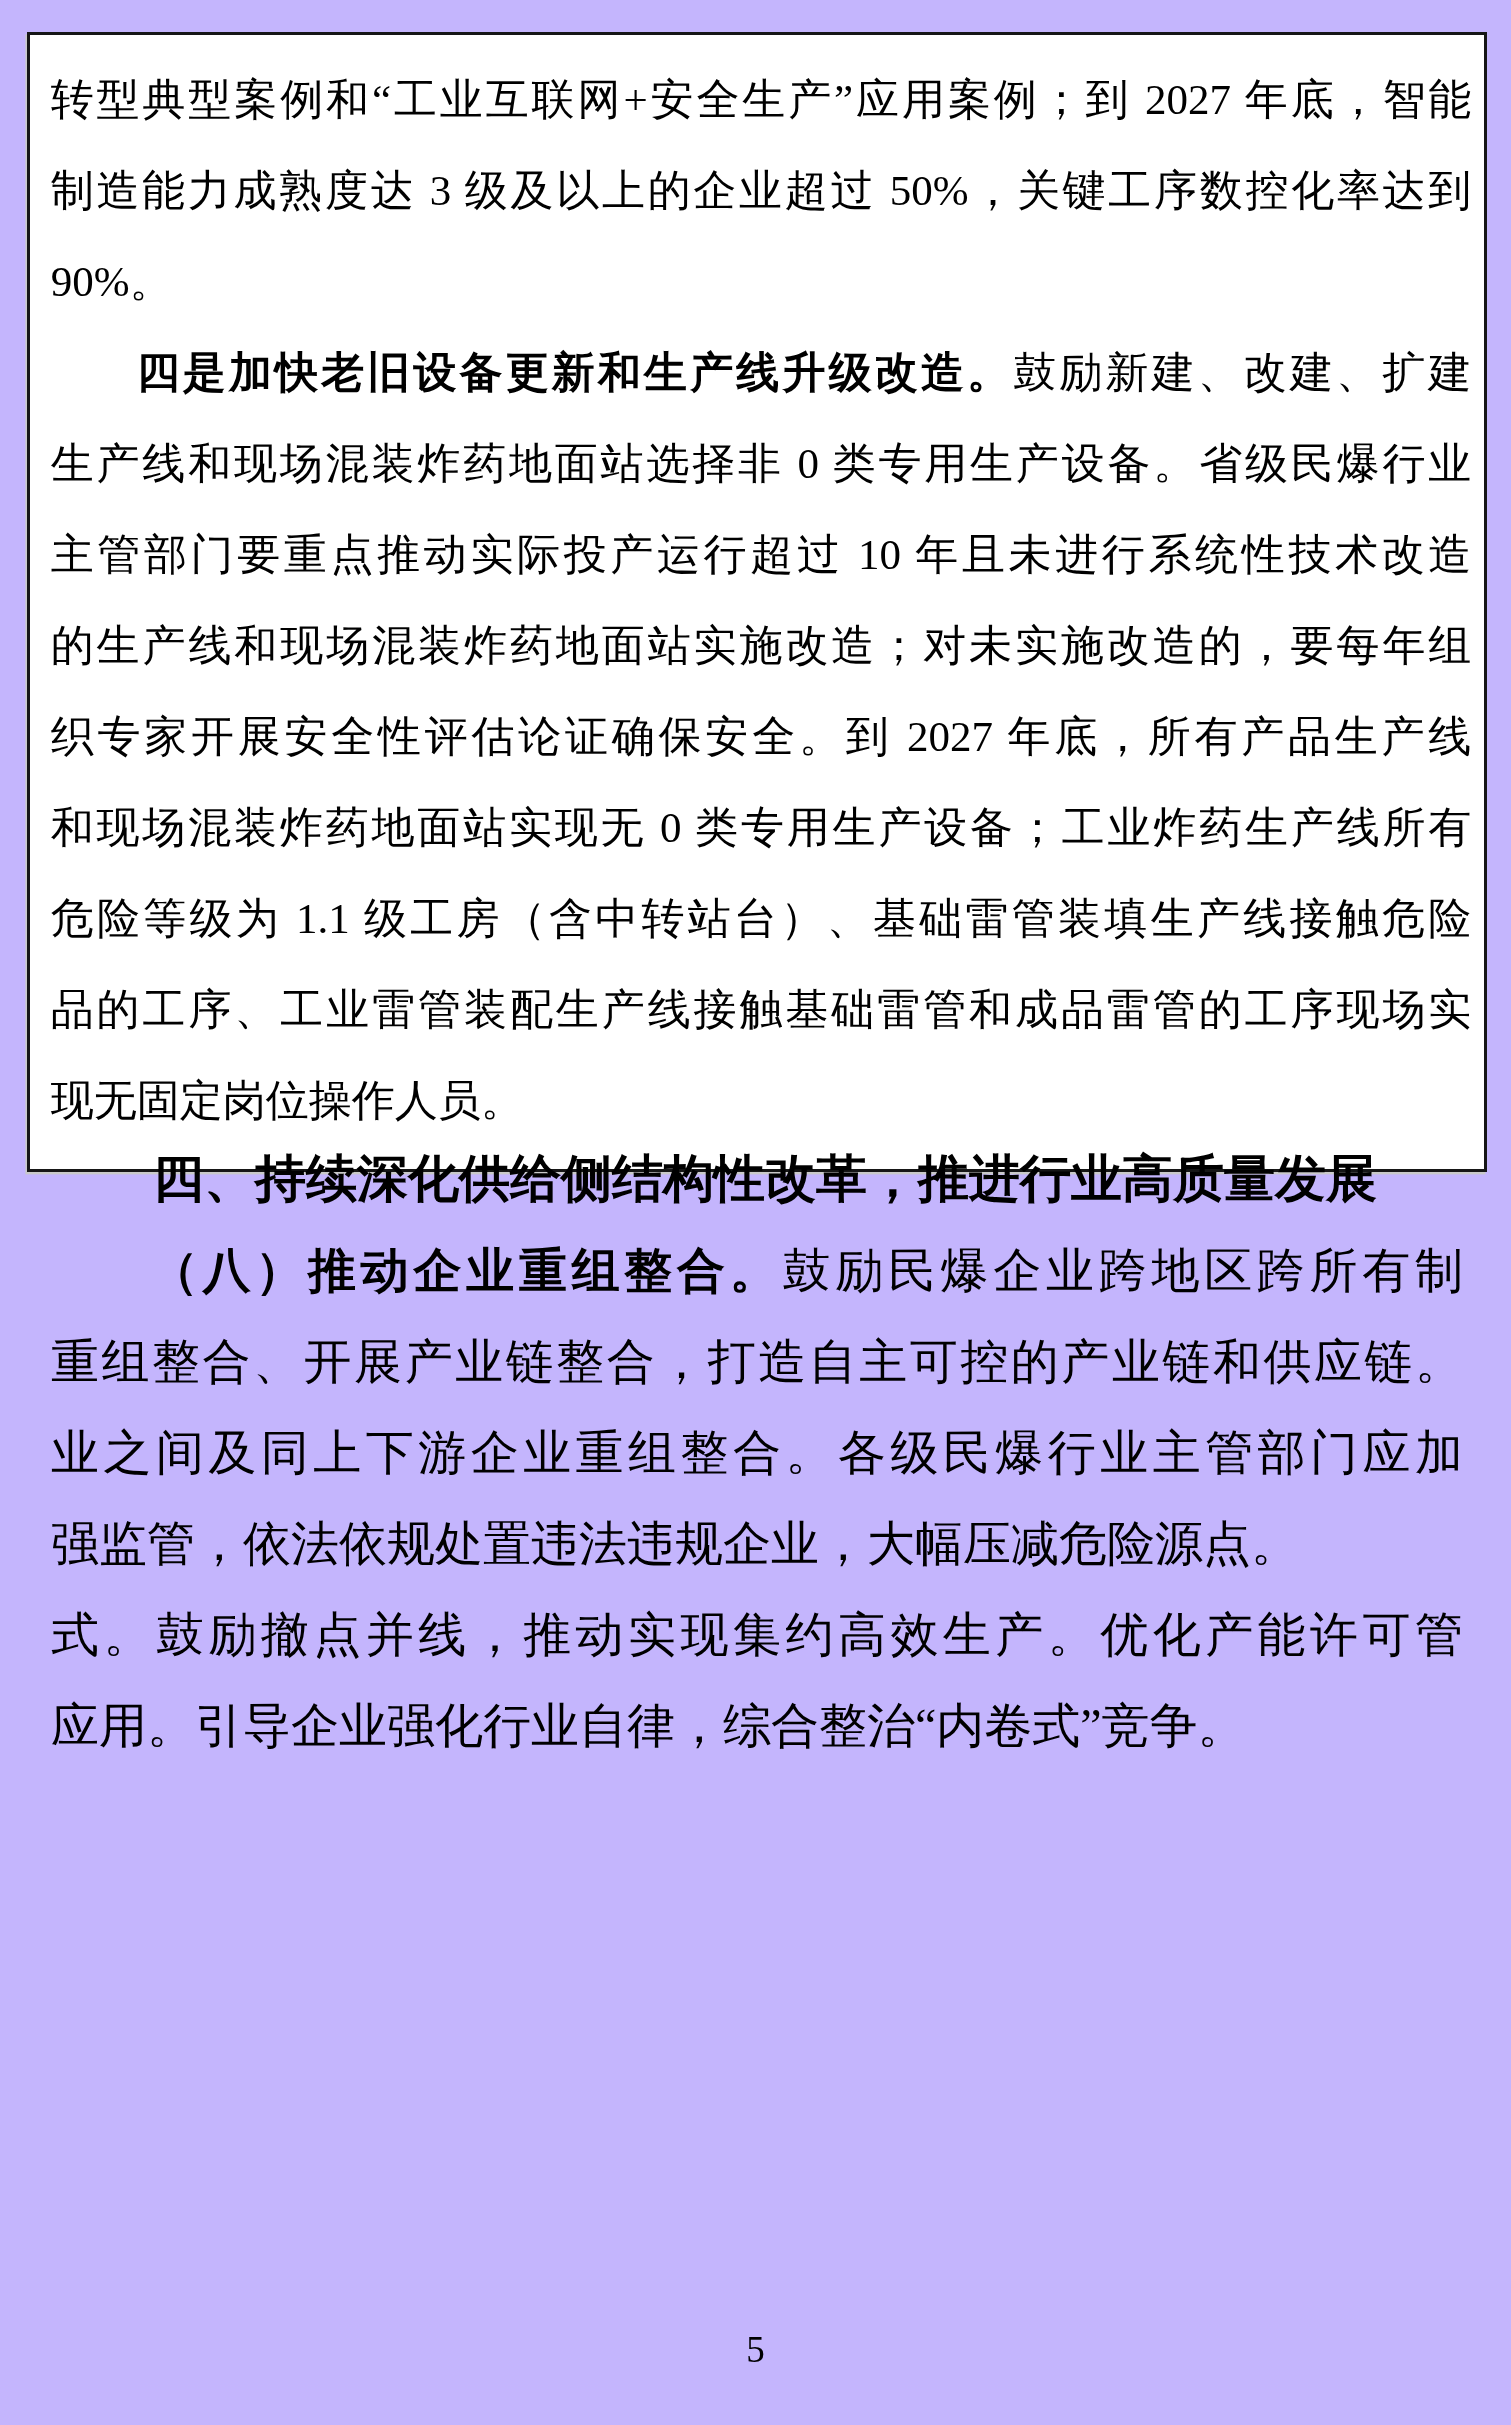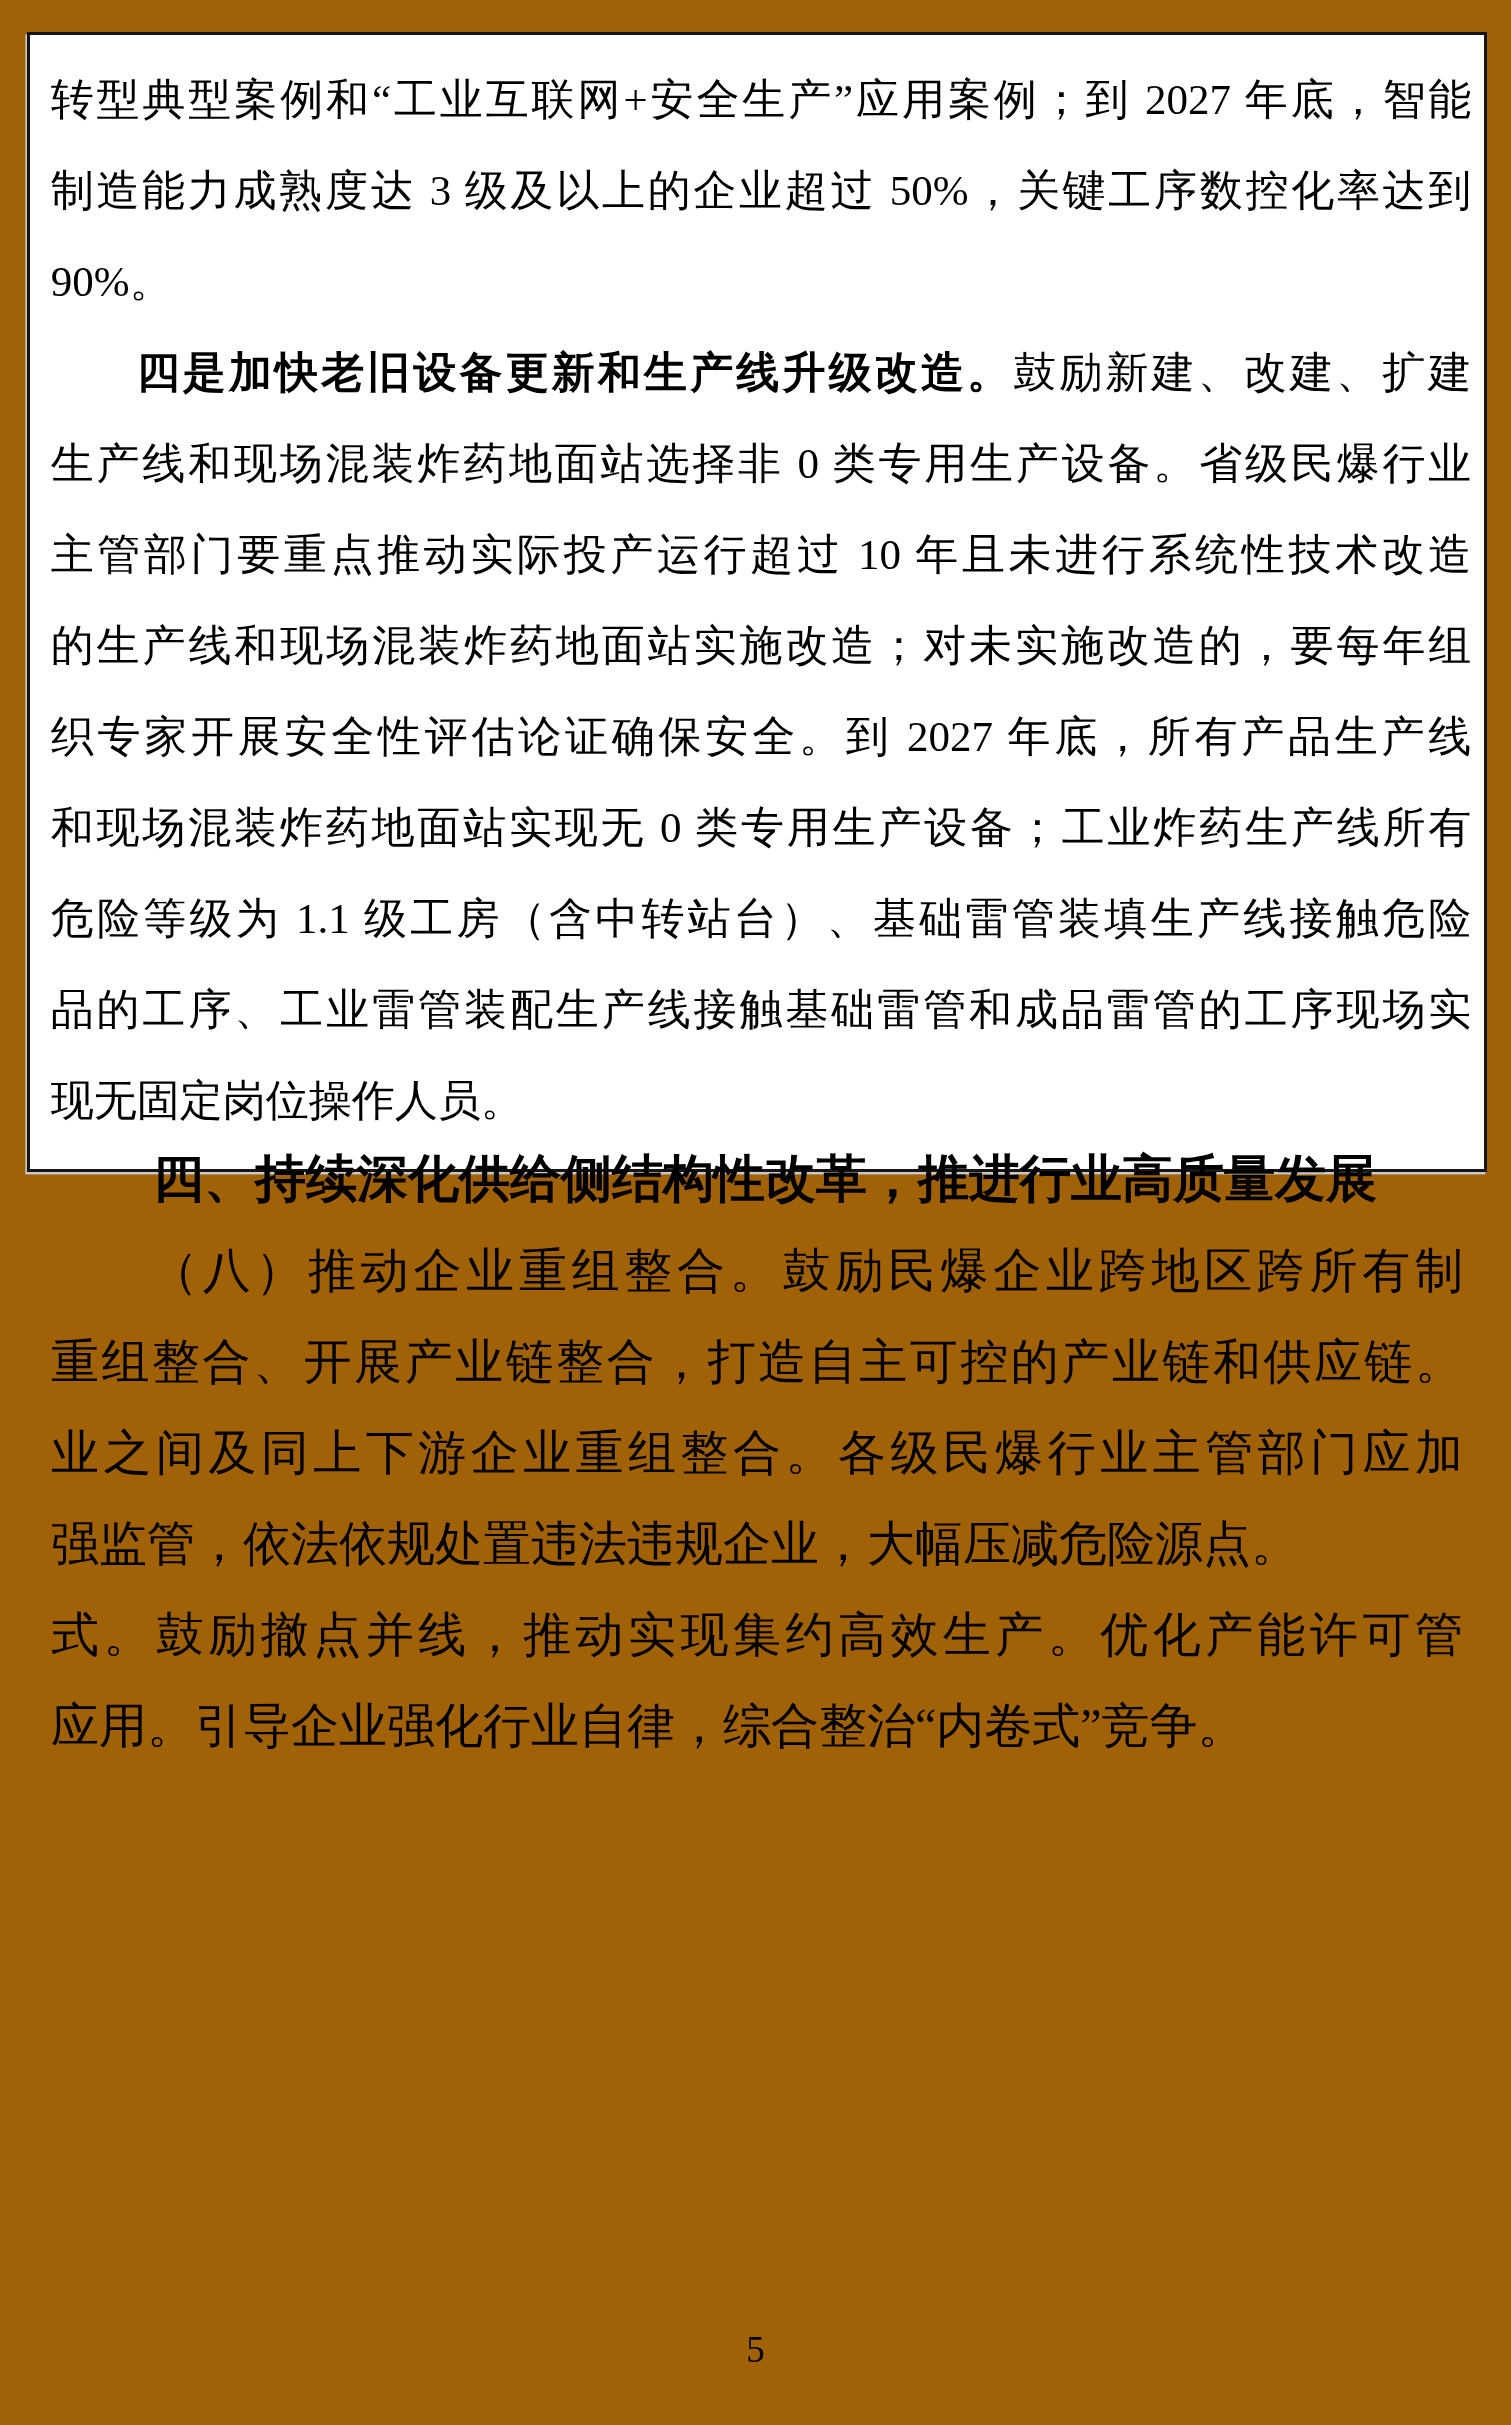--- a/index.html
+++ b/index.html
@@ -1,20 +1,20 @@
 <!DOCTYPE html>
 <html style="font-size:12.7px"><head>
 <meta charset="utf-8">
 <style>
   html,body{margin:0;padding:0;background:#e8e8e8;}
   .page{
     position:relative;
     width:1511px;height:2426px;
     margin:0 auto;
-    background:#a16207;
+    background:#c4b5fd;
     color:#000;
     font-family:"Liberation Serif","DejaVu Serif",serif;
     overflow:hidden;
   }
   
   .qbox{
     position:absolute;
     left:27px;top:32px;
     width:1460px;height:1140px;
     box-sizing:border-box;
@@ -55,21 +55,21 @@
     text-align-last:justify;
     text-justify:inter-character;
     overflow:hidden;
   }
   .indent2{ text-indent:86px; }
   .section .indent2{ text-indent:99px; }
   .lead-hei{
     font-family:"Liberation Sans","DejaVu Sans",sans-serif;
     font-weight:700;
   }
-  .lead-bold{ font-weight:400; }
+  .lead-bold{ font-weight:700; }
   .pagenum{
     position:absolute;
     left:0;right:0;
     top:2326px;
     text-align:center;
     font-size:37px;
     line-height:48px;
   }
 </style>
 </head>

